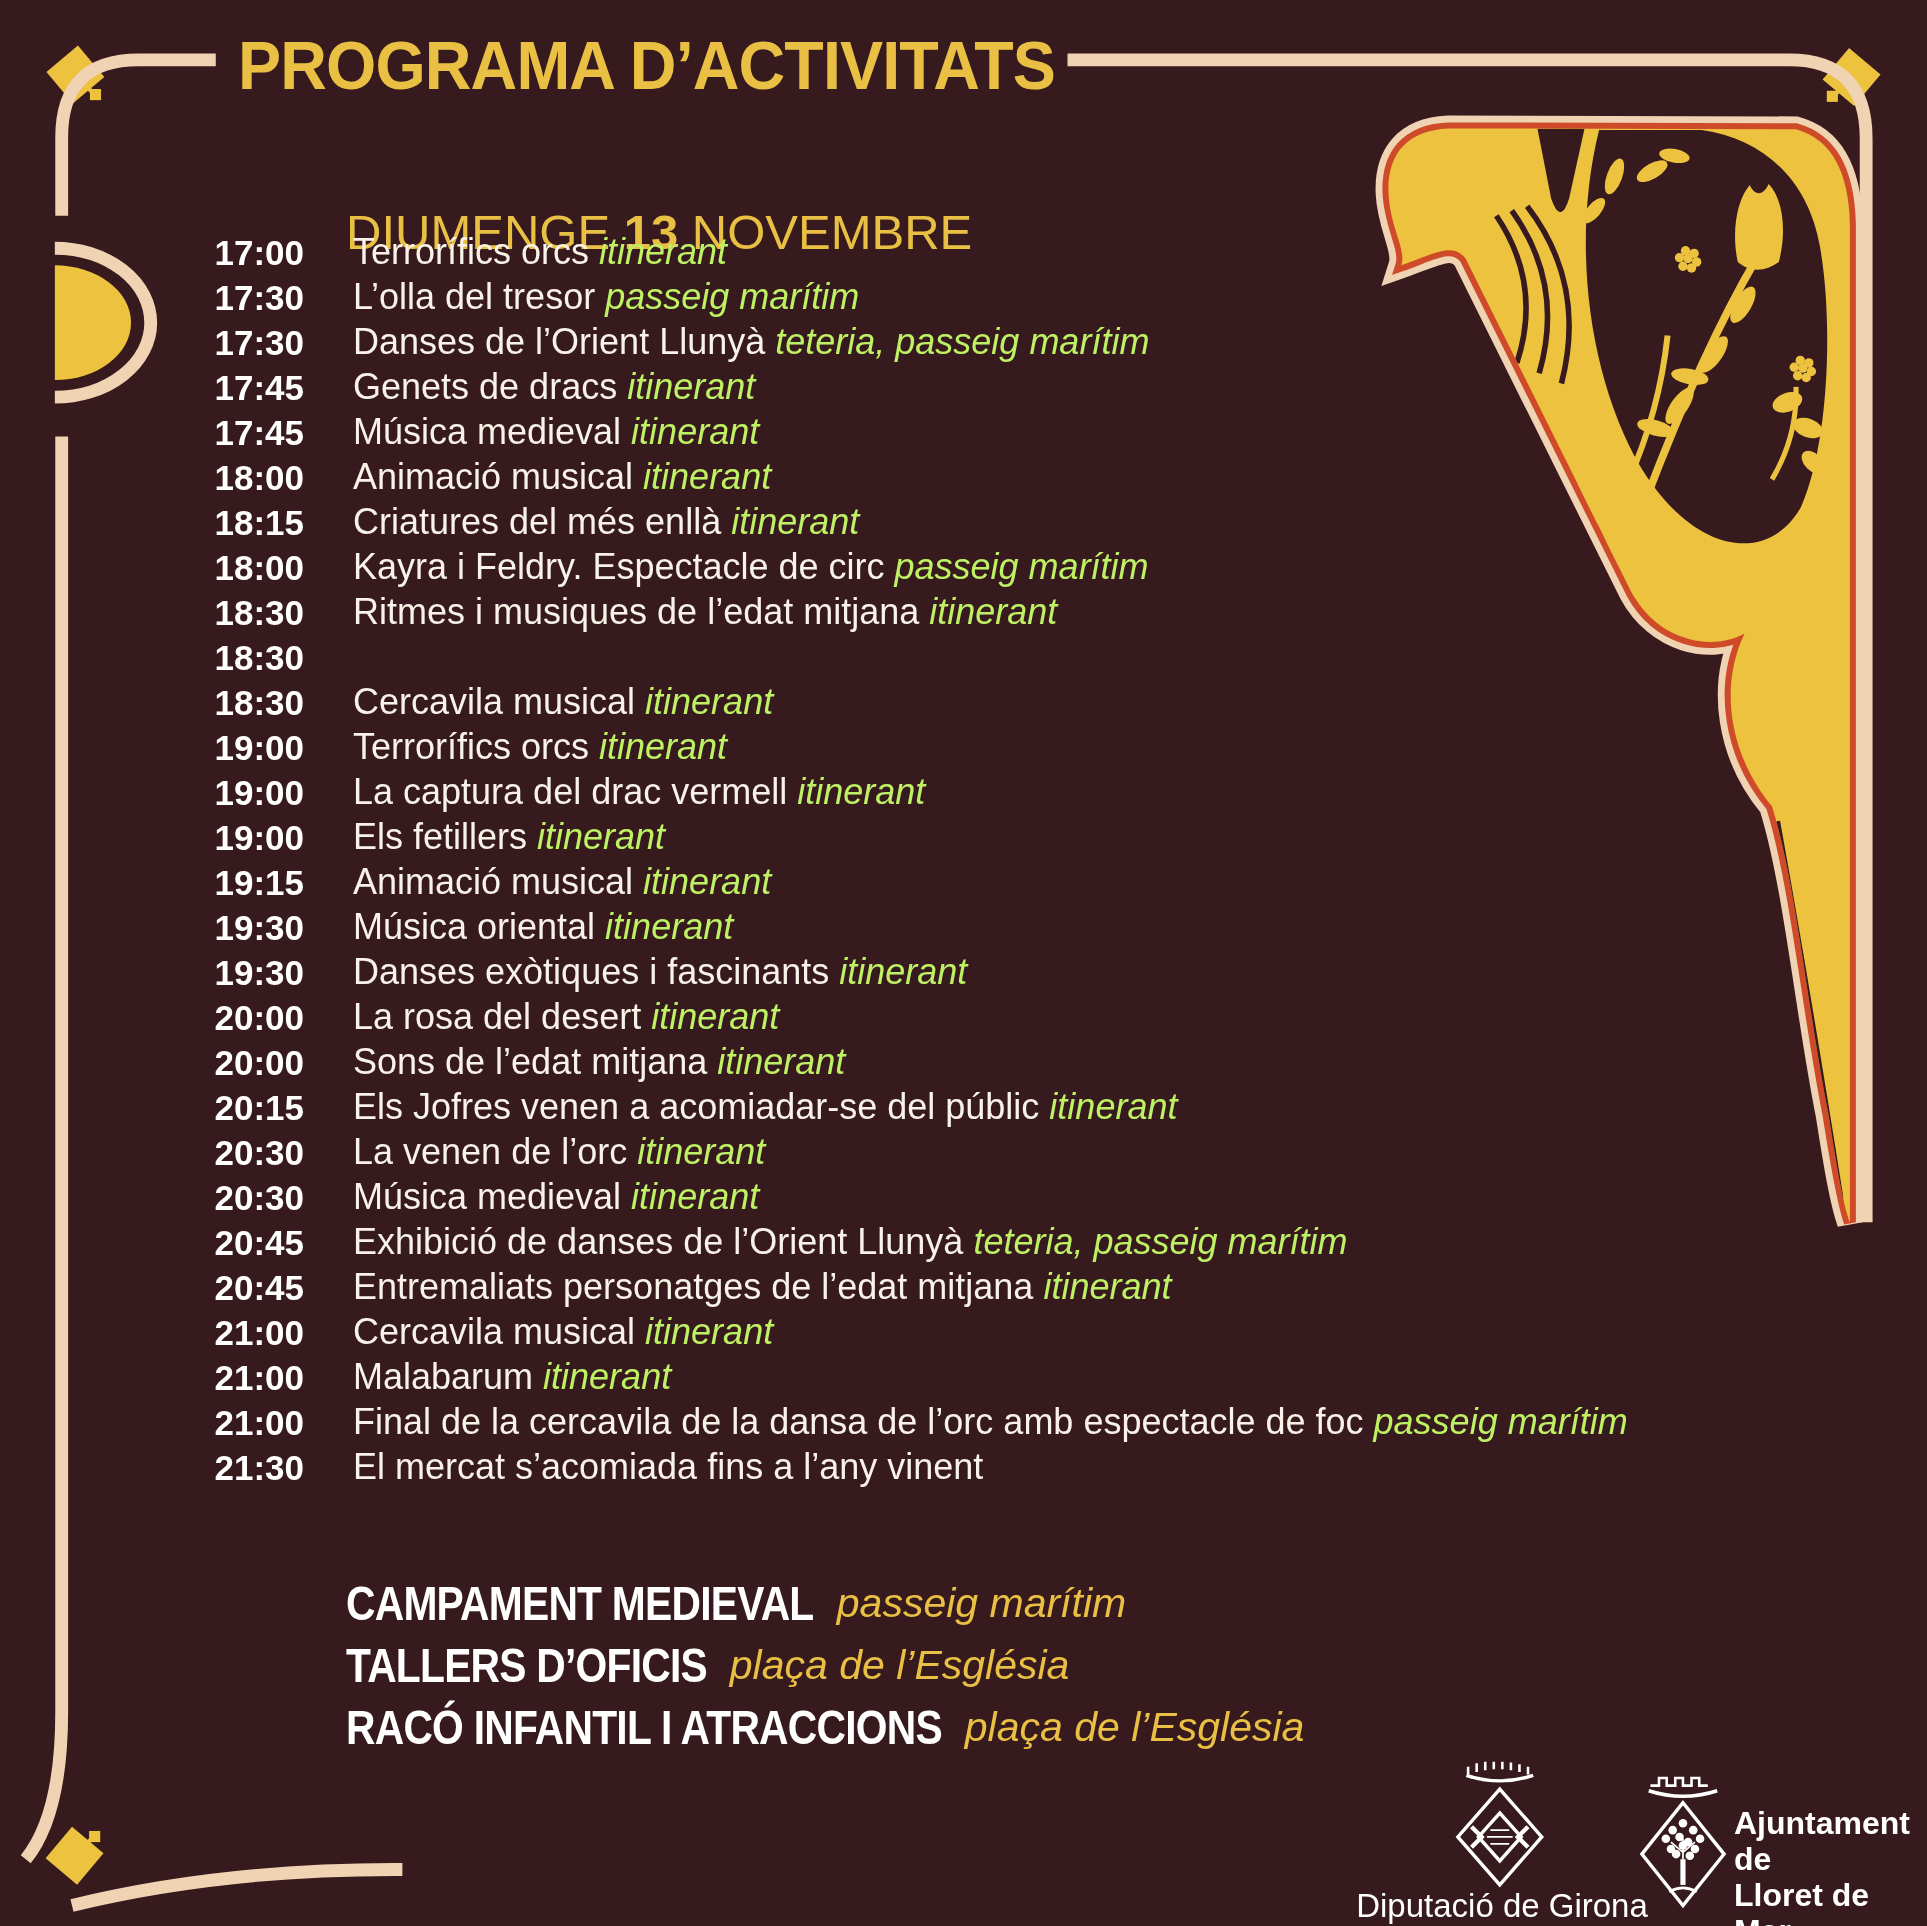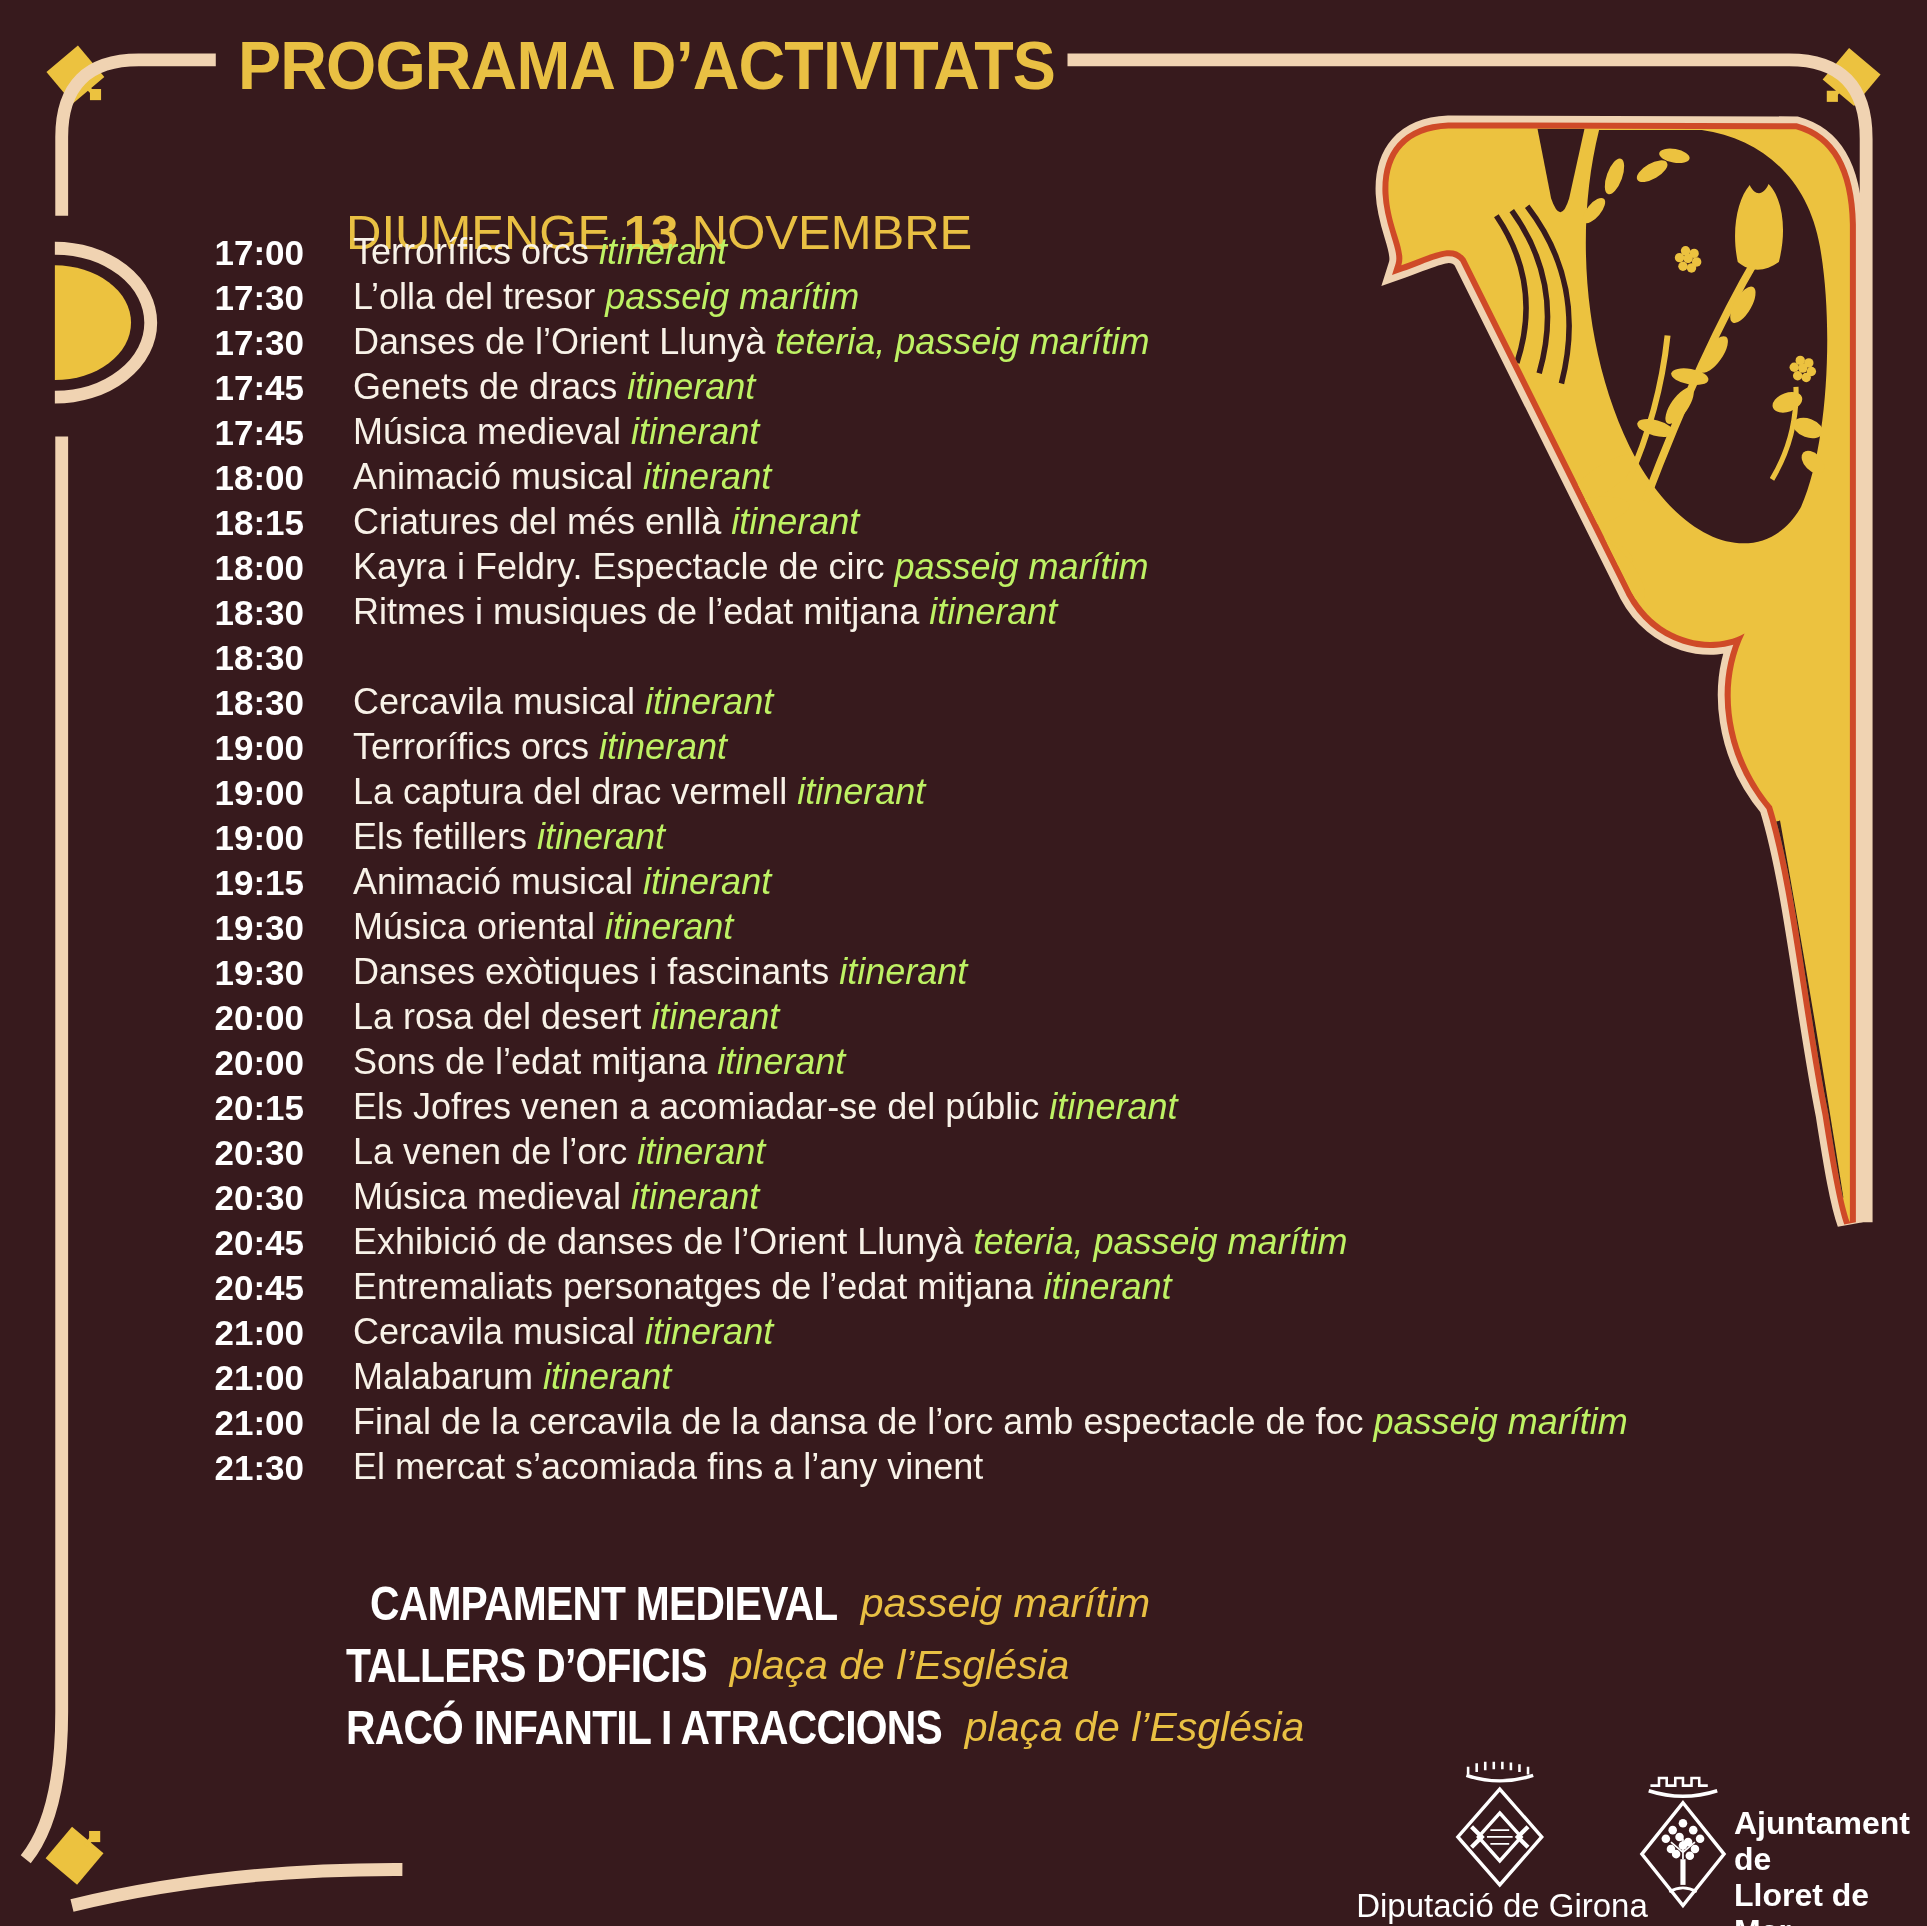--- a/index.html
+++ b/index.html
@@ -385,21 +385,21 @@
   </div>
 
   <div class="row">
     <span class="time">21:30</span>
     <span class="event"><span class="name">El mercat s’acomiada fins a l’any vinent</span></span>
   </div>
 </div>
 
 <div id="sections" class="abs">
   <div class="section-row">
-    <span class="st-wrap" style="width: 468px; overflow: visible; display: inline-block; margin-left: 24px;"><span class="section-title">CAMPAMENT MEDIEVAL</span></span>
+    <span class="st-wrap" style="width: 468px; overflow: visible; display: inline-block;"><span class="section-title">CAMPAMENT MEDIEVAL</span></span>
     <span class="section-loc">&nbsp;&nbsp;passeig marítim</span>
   </div>
 
   <div class="section-row">
     <span class="st-wrap" style="width: 361px; overflow: visible; display: inline-block;"><span class="section-title">TALLERS D’OFICIS</span></span>
     <span class="section-loc">&nbsp;&nbsp;plaça de l’Església</span>
   </div>
 
   <div class="section-row">
     <span class="st-wrap" style="width: 596px; overflow: visible; display: inline-block;"><span class="section-title">RACÓ INFANTIL I ATRACCIONS</span></span>

